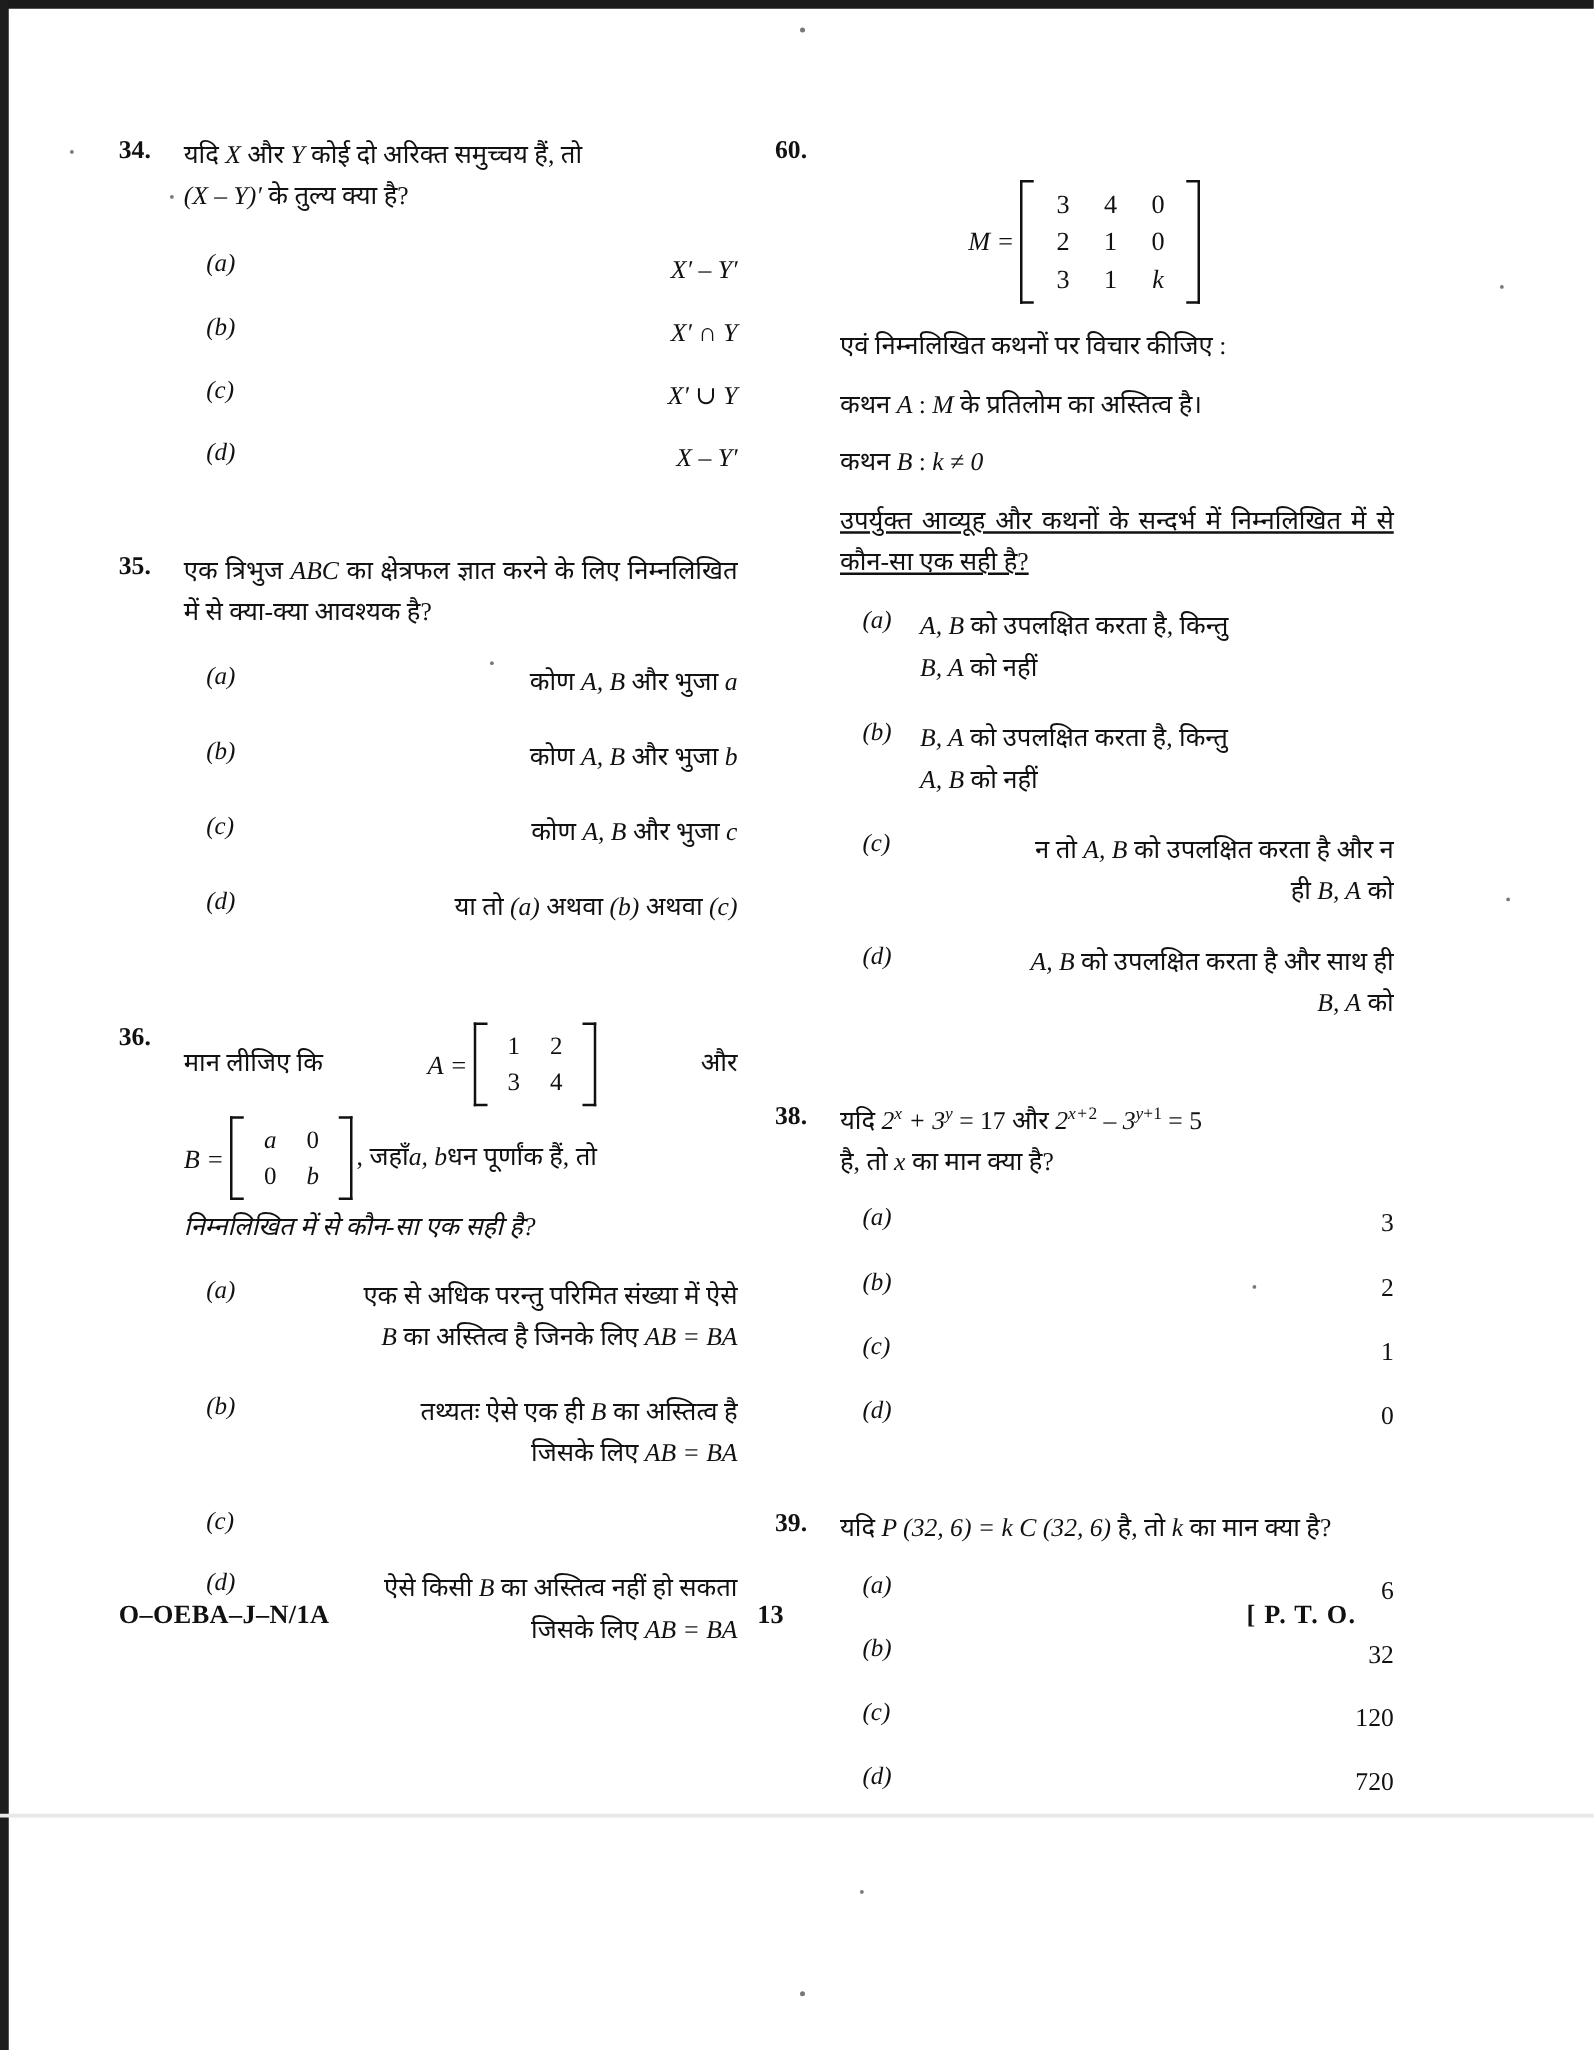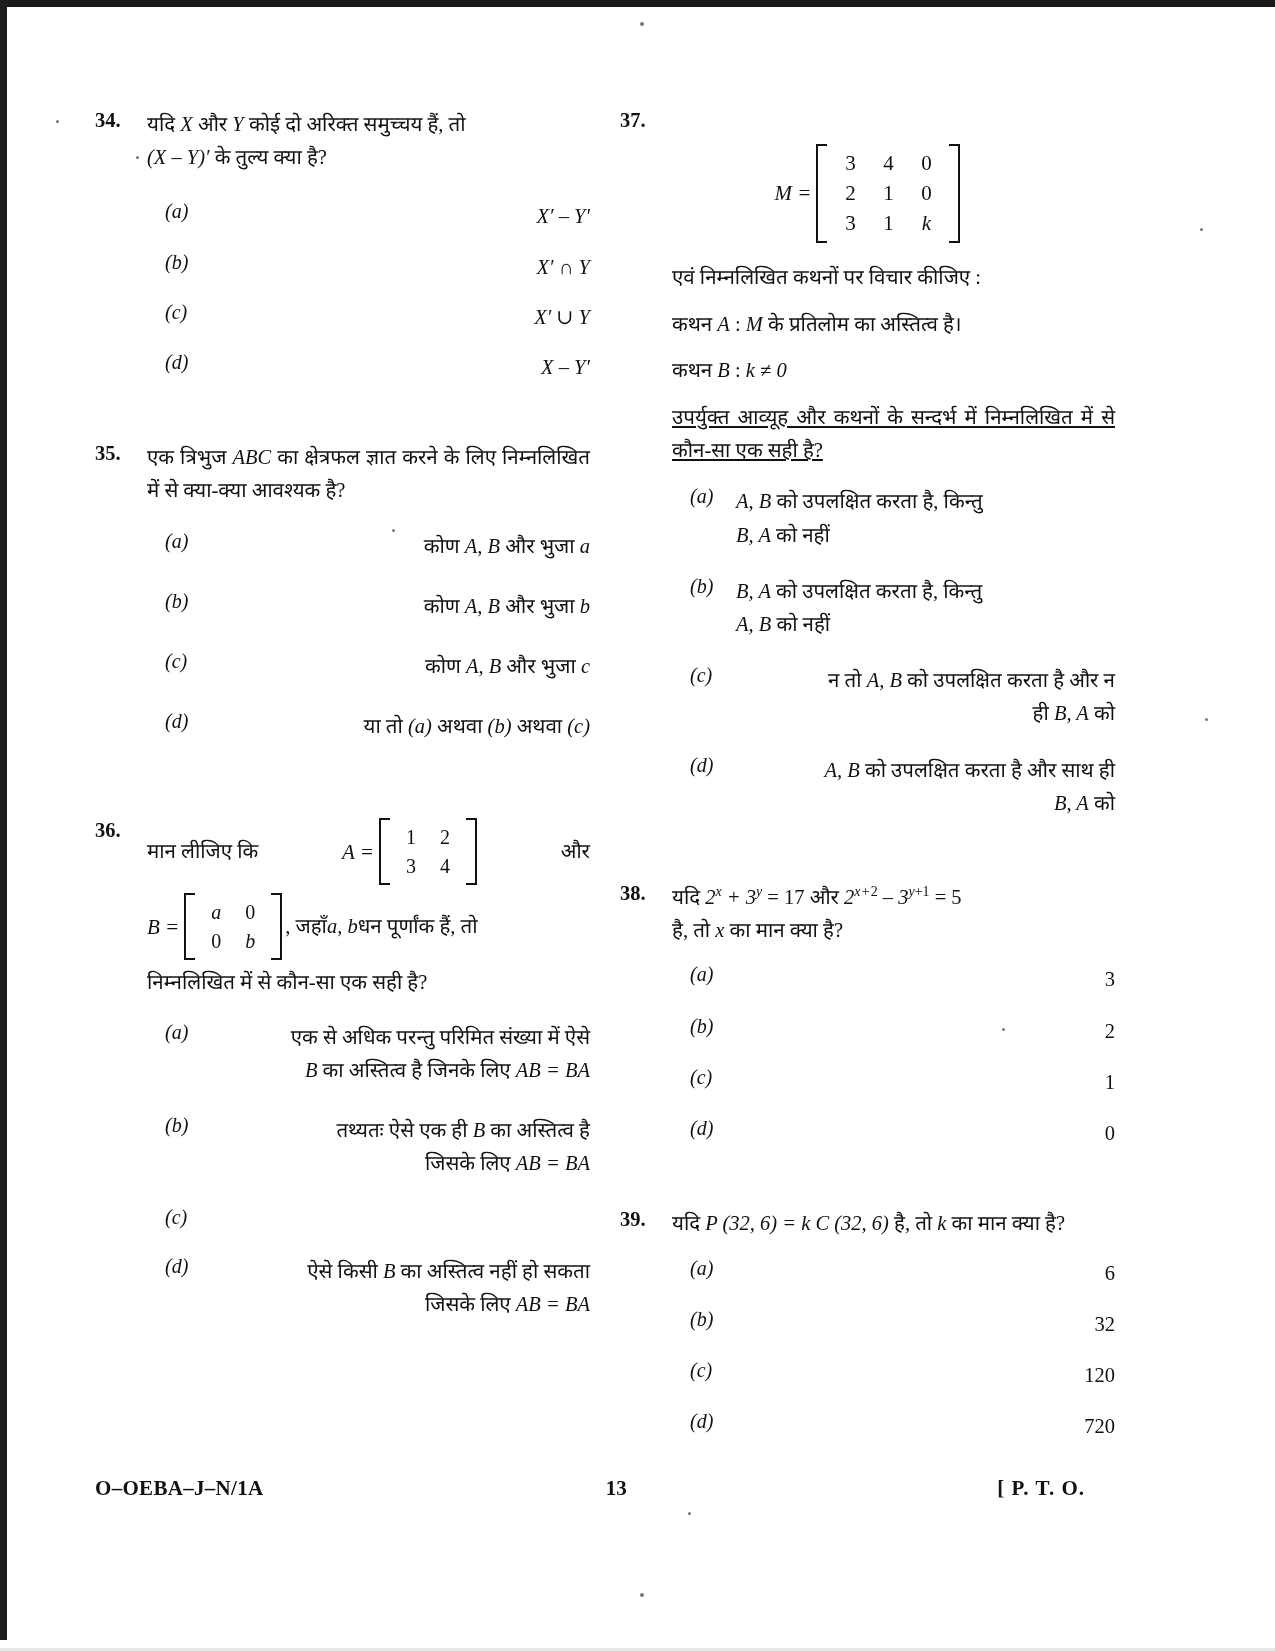--- a/index.html
+++ b/index.html
@@ -32,21 +32,21 @@
   .scan-edge-bottom {
     position: absolute;
     left: 0; bottom: 0;
     width: 1275px; height: 3px;
     background: #e8e8e8;
   }
 
   .page {
     position: absolute;
     left: 0; top: 0;
-    width: 1275px; height: 1651px;
+    width: 1275px; height: 1454px;
   }
 
   .columns {
     position: absolute;
     left: 95px;
     top: 108px;
     width: 1020px;
     display: flex;
     gap: 30px;
   }
@@ -309,21 +309,21 @@
                     <span class="mcell ital">b</span>
                   </span>
                 </span>
                 <span class="brk brk-r"></span>
               </span>
               <span style="margin-left:3px;">, जहाँ </span>
                 <i class="v">a,  b</i>
                 <span> धन पूर्णांक हैं, तो</span>
             </span>
 
-            <span style="display:block; margin-top:6px;">निम्नलिखित में से कौन-सा एक सही है?</span>
+            <span style="display:block; margin-top:6px;font-style:italic;">निम्नलिखित में से कौन-सा एक सही है?</span>
           </div>
         </div>
 
         <div class="opts" style="margin-top:22px;">
           <div class="opt" style="margin-bottom:26px;">
             <div class="opt-lbl">(a)</div>
             <div class="opt-txt nojust">
               <span>एक से अधिक परन्तु परिमित संख्या में ऐसे</span><br>
               <i class="v">B</i><span> का अस्तित्व है जिनके लिए </span><i class="v">AB = BA</i>
             </div>
@@ -347,21 +347,21 @@
           </div>
         </div>
       </div>
 
     </div>
 
     <div class="col">
 
       <div class="q">
         <div class="q-head">
-          <div class="q-num">37.</div>
+          <div class="q-num">60.</div>
         </div>
 
         <div class="mat-block">
           <span class="mat-wrap">
             <span class="mat-lab">M =</span>
             <span class="brk brk-l"></span>
             <span class="mat-cells">
               <span class="mrow">
                 <span class="mcell">3</span>
                 <span class="mcell">4</span>

